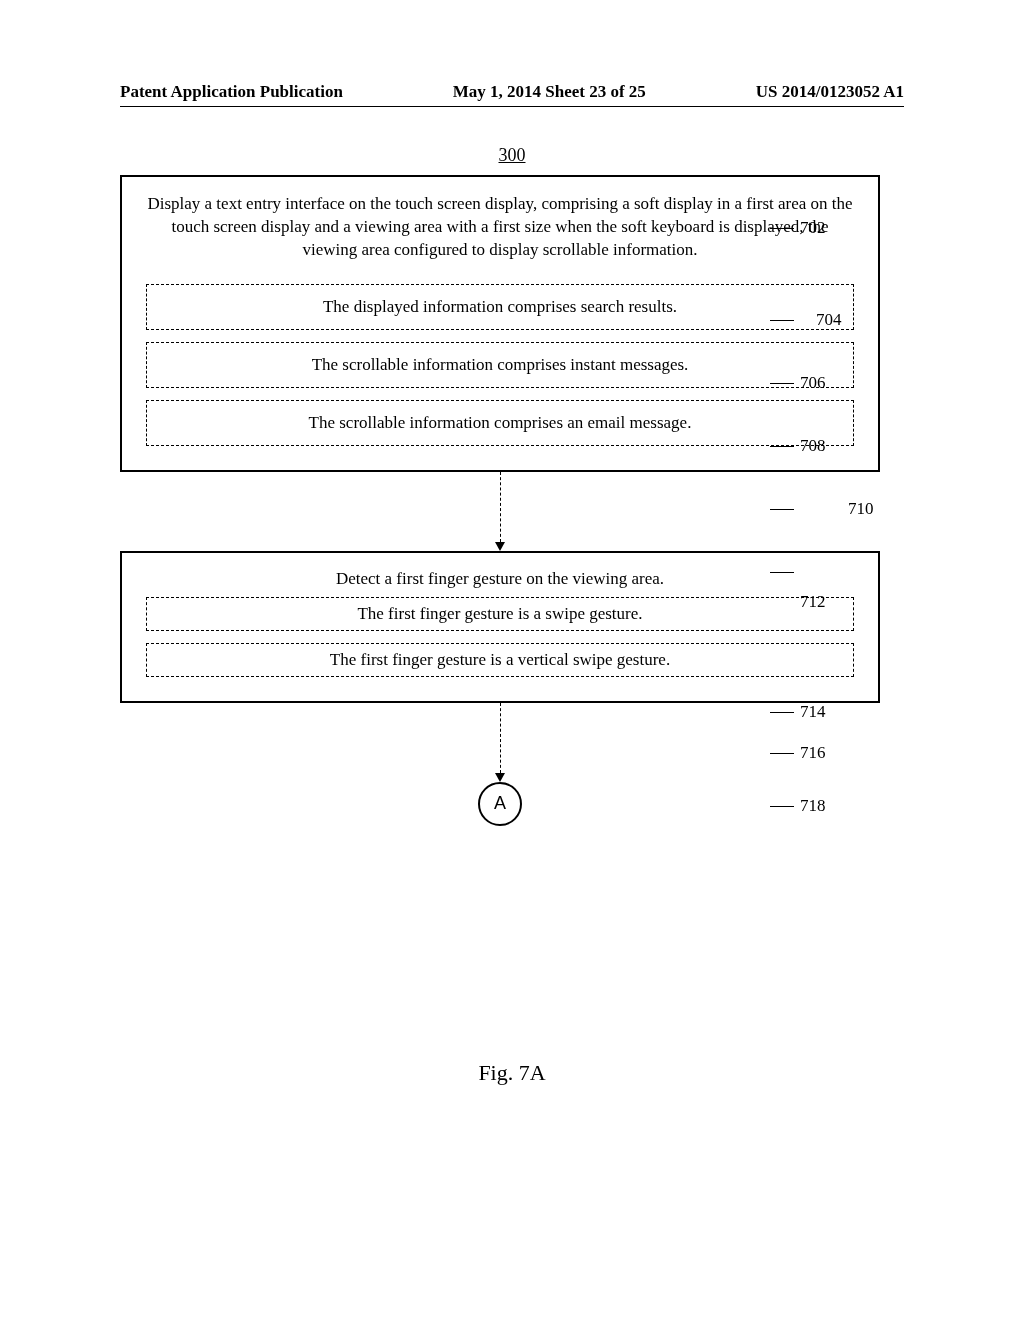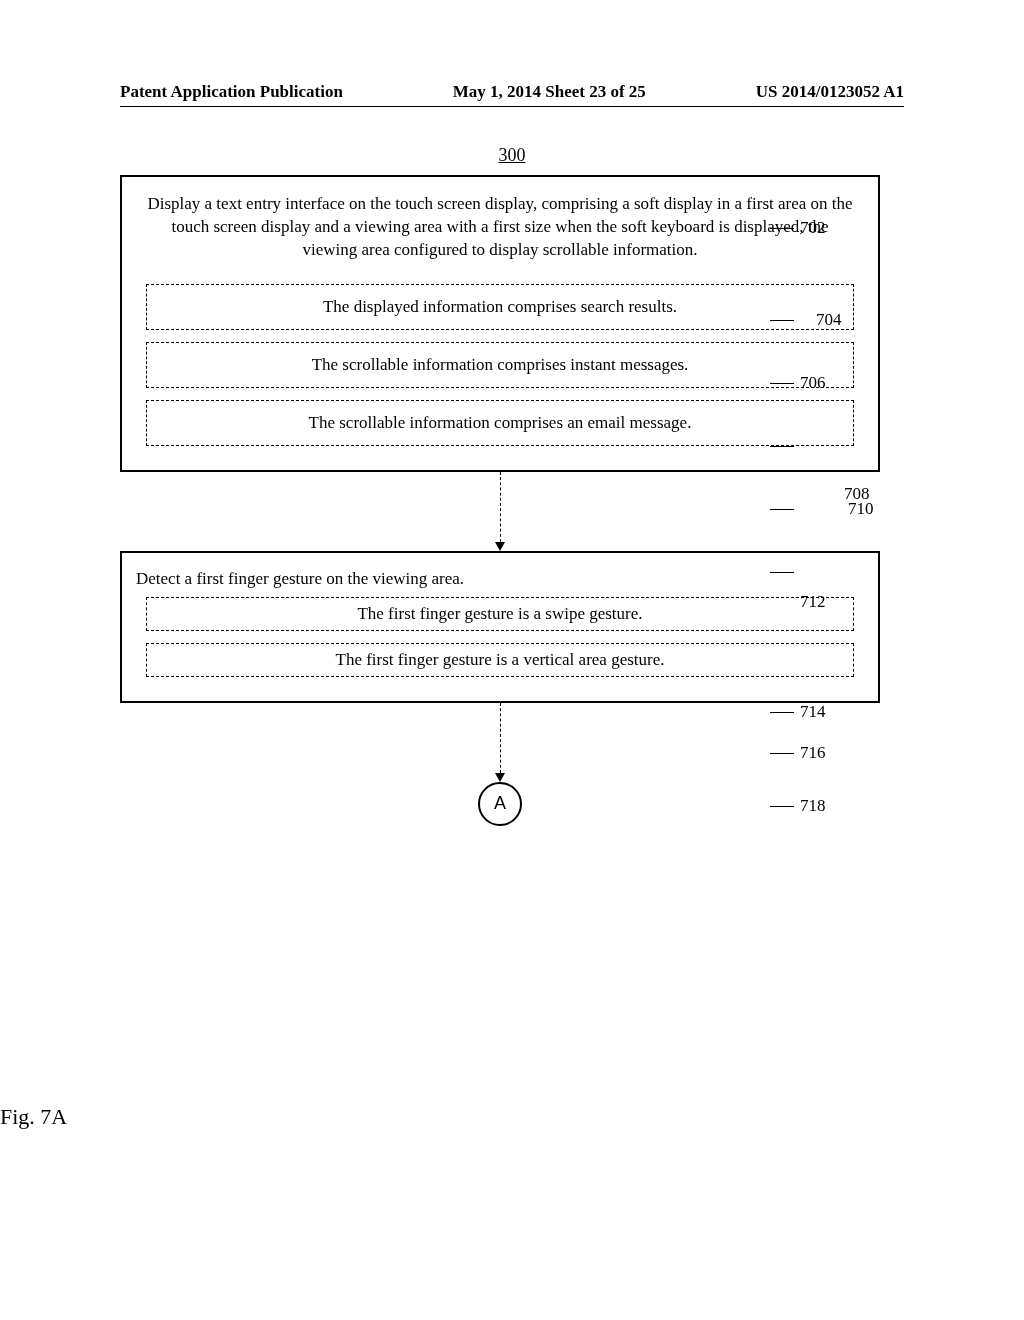--- a/index.html
+++ b/index.html
@@ -58,20 +58,21 @@
   }
   .sub-box {
     border: 1.5px dashed #000;
     margin: 12px 10px 6px 10px;
     padding: 12px 8px;
     text-align: center;
     font-size: 17px;
     position: relative;
   }
   .step-plain {
+    text-align: center;
     font-size: 17px;
     padding: 8px 0 2px 0;
   }
   .ref {
     position: absolute;
     font-size: 17px;
   }
   .lead {
     position: absolute;
     border-top: 1px solid #000;
@@ -95,23 +96,22 @@
     margin: 0 auto;
     display: flex;
     align-items: center;
     justify-content: center;
     font-size: 18px;
     font-family: Arial, sans-serif;
   }
   .fig-caption {
     position: absolute;
     left: 0; right: 0;
-    text-align: left;
+    text-align: center;
     font-size: 22px;
-    margin-top: 44px;
   }
 </style>
 </head>
 <body>
 
 <div class="header">
   <span>Patent Application Publication</span>
   <span>May 1, 2014  Sheet 23 of 25</span>
   <span>US 2014/0123052 A1</span>
 </div>
@@ -137,21 +137,21 @@
 
   <div class="vconn" style="height:70px;"></div>
   <div class="arrowhead"></div>
 
   <div class="big-box" style="padding-top:8px;">
     <div class="step-plain">Detect a first finger gesture on the viewing area.</div>
     <div class="sub-box" style="margin-top:6px; padding:6px 8px;">
       <span>The first finger gesture is a swipe gesture.</span>
     </div>
     <div class="sub-box" style="padding:6px 8px;">
-      <span>The first finger gesture is a vertical area gesture.</span>
+      <span>The first finger gesture is a vertical swipe gesture.</span>
     </div>
   </div>
 
   <div class="vconn" style="height:70px;"></div>
   <div class="arrowhead"></div>
 
   <div class="circle">
     <span>A</span>
   </div>
 
@@ -160,21 +160,21 @@
 <div class="lead" style="top:228px; left:770px; width:24px;"></div>
 <div class="ref" style="top:218px; left:800px;">702</div>
 
 <div class="lead" style="top:320px; left:770px; width:24px;"></div>
 <div class="ref" style="top:310px; left:816px;">704</div>
 
 <div class="lead" style="top:383px; left:770px; width:24px;"></div>
 <div class="ref" style="top:373px; left:800px;">706</div>
 
 <div class="lead" style="top:446px; left:770px; width:24px;"></div>
-<div class="ref" style="top:436px; left:844px;margin-top:48px;">708</div>
+<div class="ref" style="top:436px; left:800px;">708</div>
 
 <div class="lead" style="top:509px; left:770px; width:24px;"></div>
 <div class="ref" style="top:499px; left:800px;margin-left:48px;">710</div>
 
 <div class="lead" style="top:572px; left:770px; width:24px;"></div>
 <div class="ref" style="top:592px; left:800px;">712</div>
 
 <div class="lead" style="top:712px; left:770px; width:24px;"></div>
 <div class="ref" style="top:702px; left:800px;">714</div>
 

